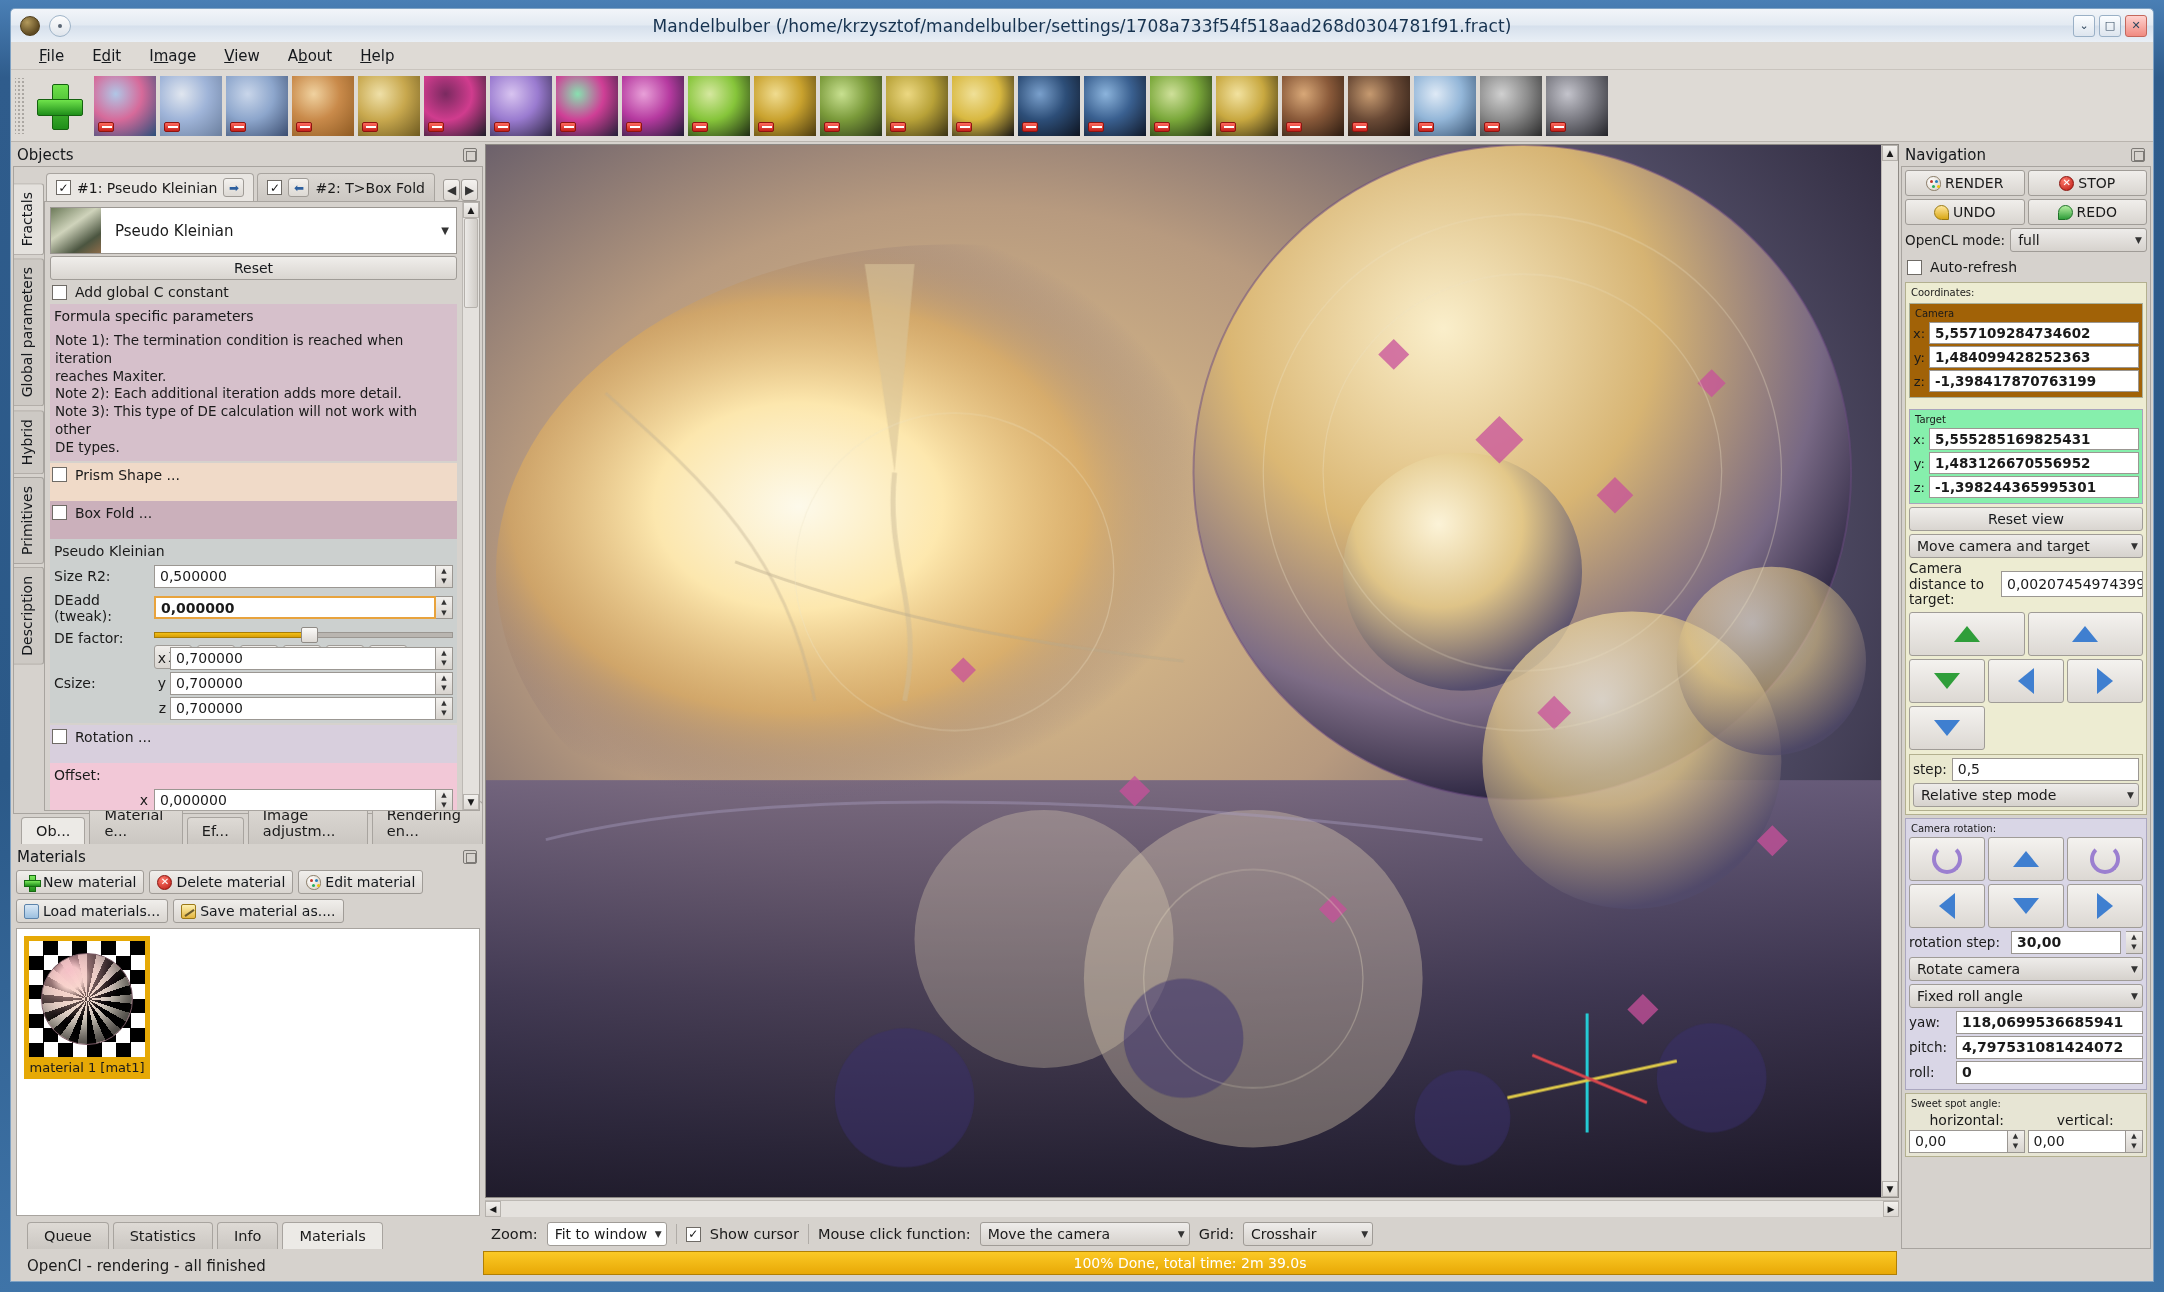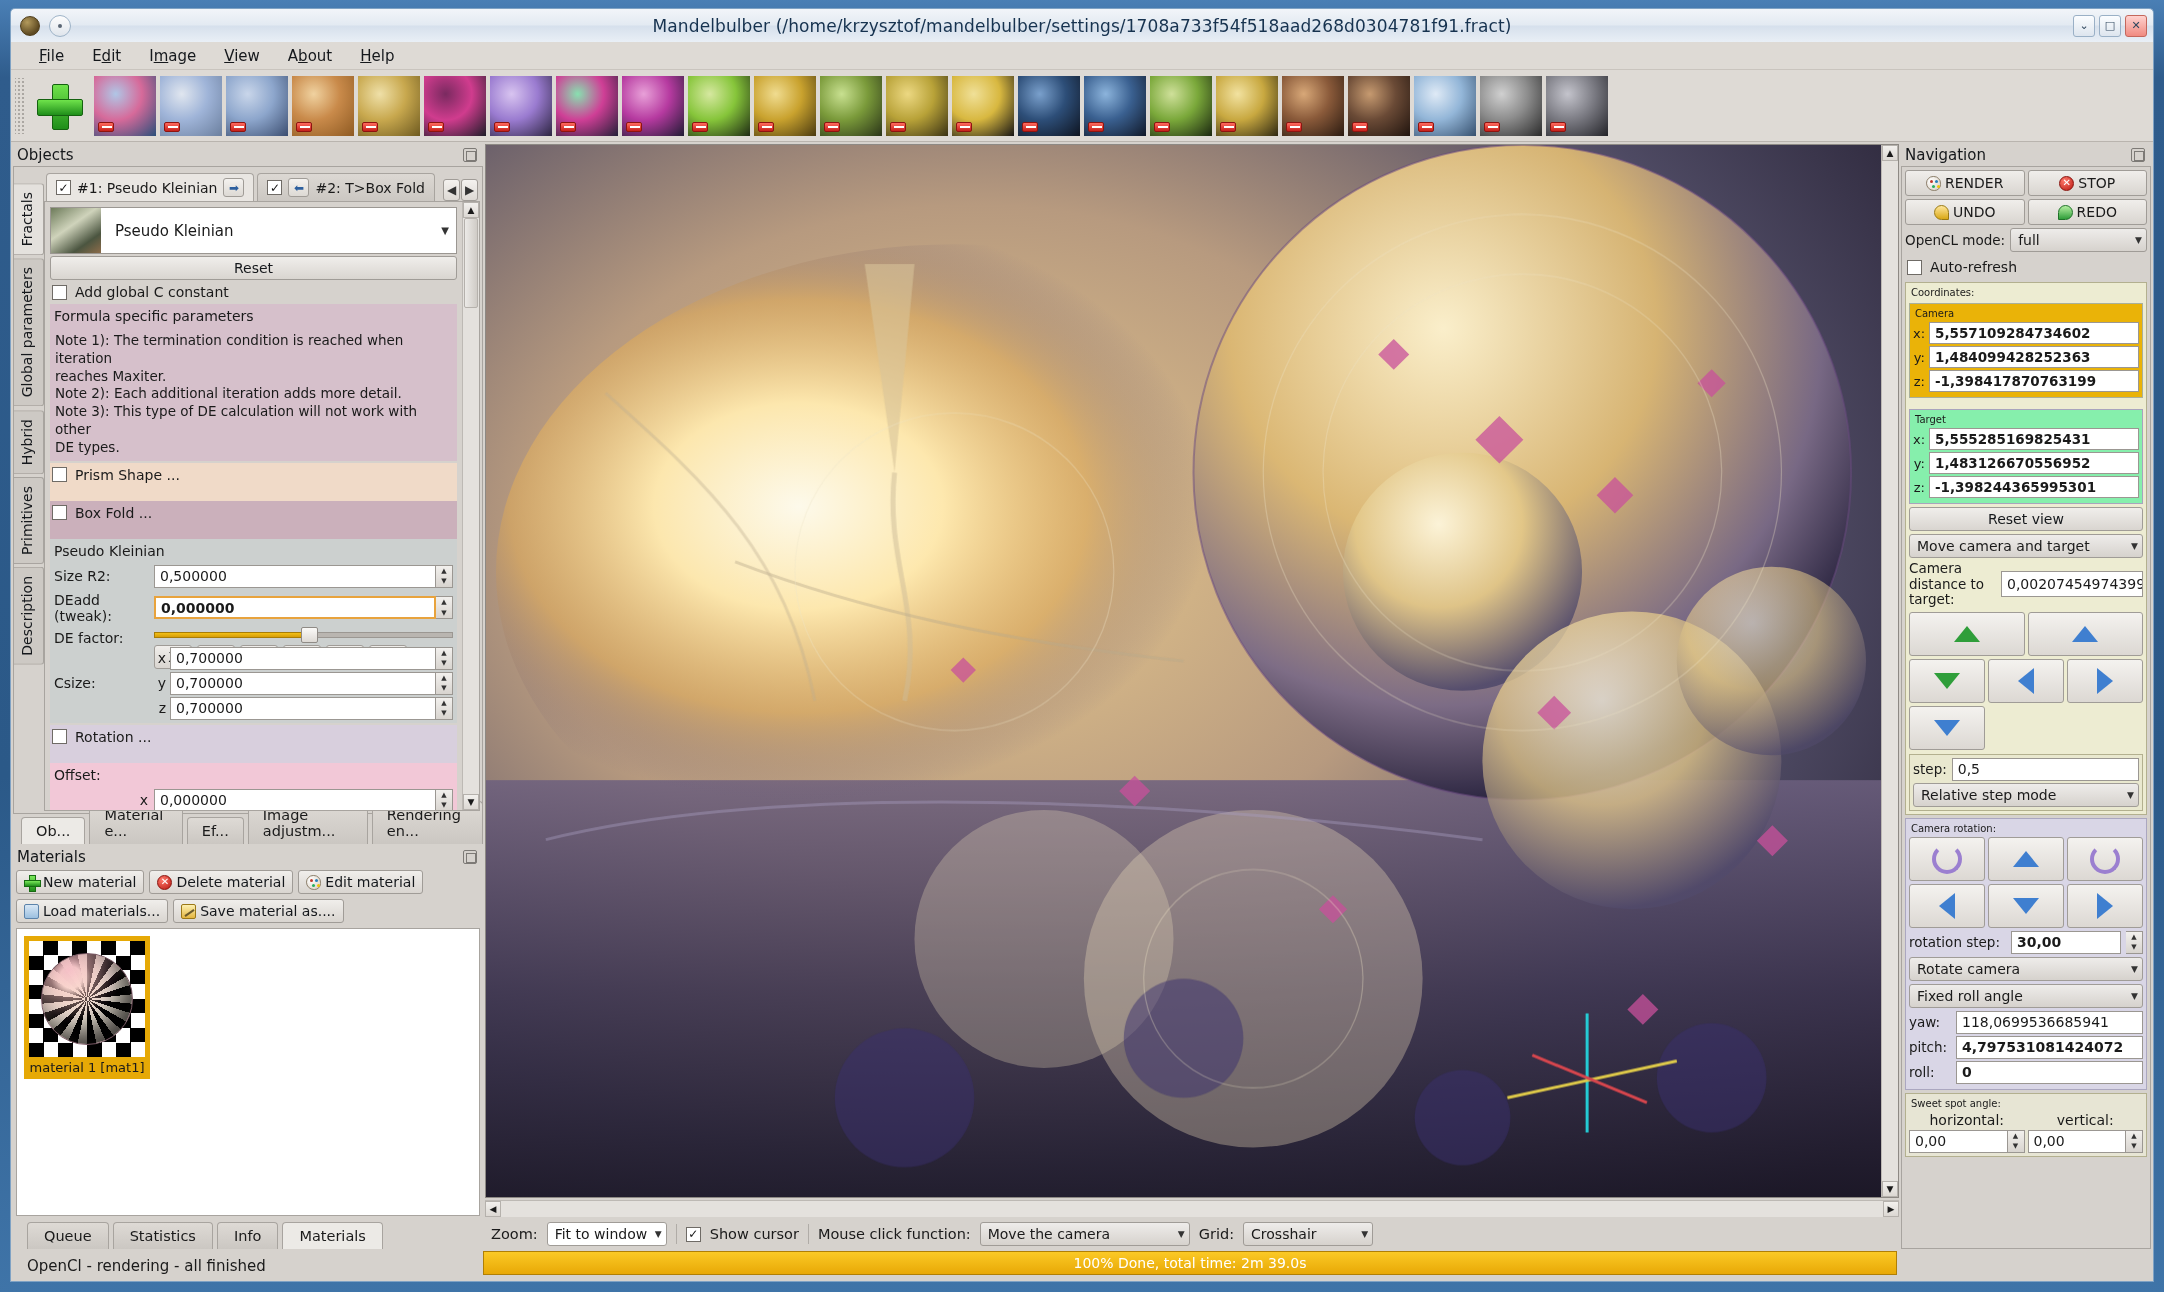--- a/index.html
+++ b/index.html
@@ -245,21 +245,21 @@
   .sep{width:1px;height:20px;background:#b0aca7;}
   
   #rightcol{width:250px;flex:none;display:flex;flex-direction:column;min-height:0;}
   #navbody{flex:1;border:1px solid #a8a49f;background:#d6d2cd;padding:3px;overflow:hidden;
      display:flex;flex-direction:column;gap:3px;font-size:14px;}
   .g2{display:grid;grid-template-columns:1fr 1fr;gap:3px;}
   .g3{display:grid;grid-template-columns:1fr 1fr 1fr;gap:3px;}
   .navbtn{border:1px solid #a09c97;border-radius:3px;background:linear-gradient(180deg,#f0eeeb,#d9d5d0);
      display:flex;align-items:center;justify-content:center;gap:4px;font-size:14px;padding:4px 0;}
   .grp-coord{background:#edecd2;border:1px solid #b3b08f;padding:3px;}
-  .grp-cam{background:#eab308;border:1px solid #a9b09c;padding:3px;margin-top:2px;}
+  .grp-cam{background:#a16207;border:1px solid #a9b09c;padding:3px;margin-top:2px;}
   .grp-tgt{background:#86efac;border:1px solid #a8a4bd;padding:3px;margin-top:11px;}
   .grp-lbl{font-size:10px;padding:1px 2px 3px;}
   .xyz{display:flex;align-items:center;gap:4px;margin-bottom:2px;}
   .xyz .k{width:12px;font-size:13px;text-align:right;}
   .xyz .tf{height:22px;font-weight:bold;font-size:13.5px;}
   .arrowbtn{border:1px solid #a09c97;border-radius:3px;background:linear-gradient(180deg,#f4f2ef,#dcd8d3);
      height:44px;display:flex;align-items:center;justify-content:center;}
   .ar{width:0;height:0;}
   .ar-up{border-left:13px solid transparent;border-right:13px solid transparent;border-bottom:16px solid #3f7fd0;}
   .ar-dn{border-left:13px solid transparent;border-right:13px solid transparent;border-top:16px solid #3f7fd0;}
@@ -921,21 +921,21 @@
               <span class="cv">Rotate camera</span>
               <span class="ca">▼</span>
             </div>
             <div class="combo" style="margin-top:3px;">
               <span class="cv">Fixed roll angle</span>
               <span class="ca">▼</span>
             </div>
             <div id="angles" style="margin-top:3px;">
                 <div class="kv">
                   <span class="k" style="width:42px;">yaw:</span>
-                  <div class="tf" style="font-weight:normal;">118,0699536685941</div>
+                  <div class="tf" style="font-weight:bold;">118,0699536685941</div>
                 </div>
                 <div class="kv">
                   <span class="k" style="width:42px;">pitch:</span>
                   <div class="tf" style="font-weight:bold;">4,797531081424072</div>
                 </div>
                 <div class="kv">
                   <span class="k" style="width:42px;">roll:</span>
                   <div class="tf" style="font-weight:bold;">0</div>
                 </div>
               </div>

